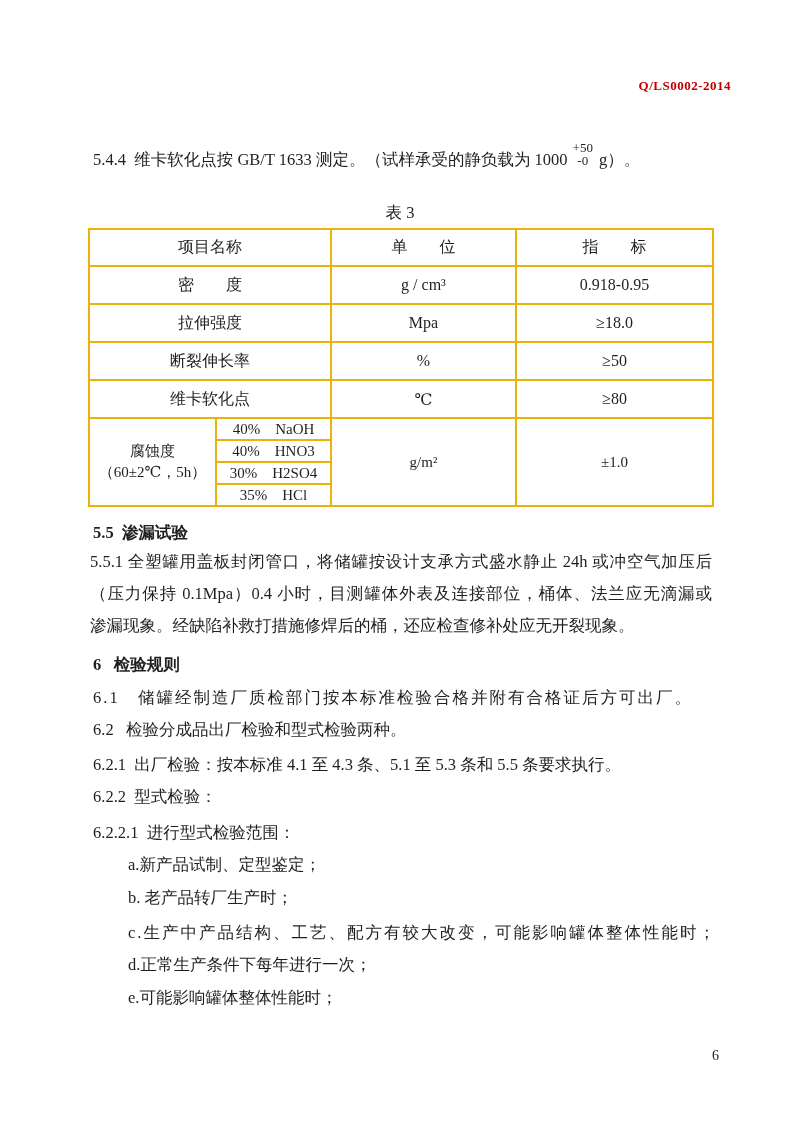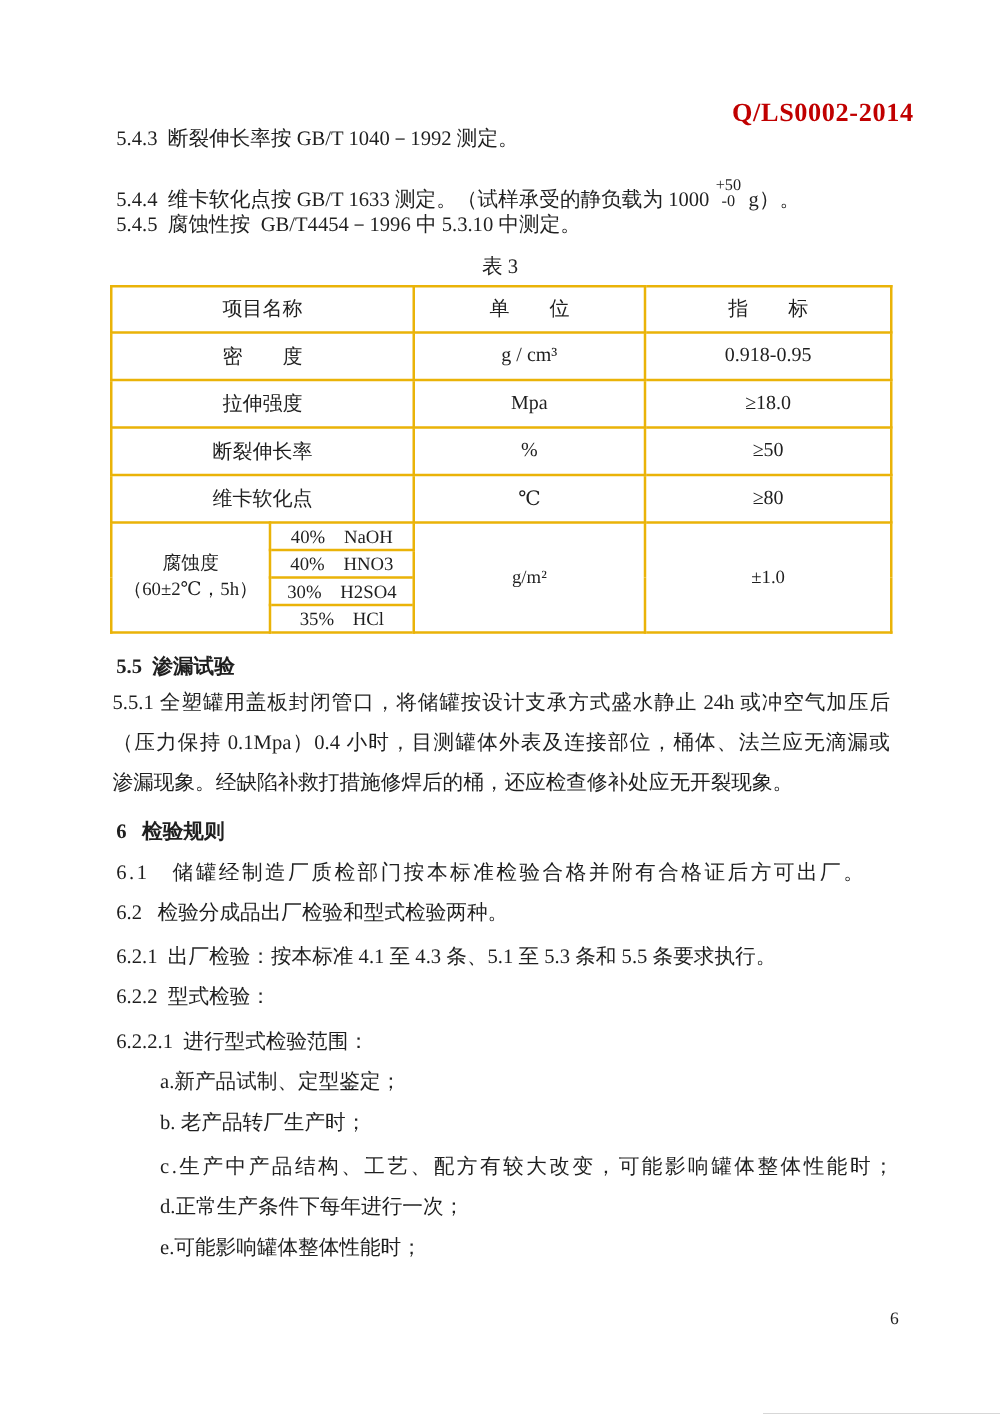--- a/index.html
+++ b/index.html
@@ -11,21 +11,21 @@
     margin: 0 auto;
     background: #ffffff;
     font-family: "Liberation Serif", "DejaVu Serif", serif;
     color: #1f1f1f;
     overflow: hidden;
   }
   .doc-code {
     position: absolute;
     top: 78px;
     right: 69px;
-    font-size: 21px;
+    font-size: 13px;
     letter-spacing: 0.5px;
     color: #c00000;
     font-weight: bold;
   }
   .line {
     position: absolute;
     left: 93px;
     font-size: 16.5px;
     line-height: 22px;
     white-space: pre;
@@ -87,25 +87,23 @@
     font-size: 14px;
   }
 </style>
 </head>
 <body>
 
 <div class="page">
 
   <div class="doc-code">Q/LS0002-2014</div>
 
-  <div class="line" style="top:100px">5.4.3  断裂伸长率按 GB/T 1040－1992 测定。</div>
 
   <div class="line" style="top:141px"><span>5.4.4  维卡软化点按 GB/T 1633 测定。（试样承受的静负载为 1000</span><span class="tol"><span>+50</span><span>-0</span></span><span class="post">g）。</span></div>
 
-  <div class="line" style="top:169px">5.4.5  腐蚀性按  GB/T4454－1996 中 5.3.10 中测定。</div>
 
   <div class="table-caption">表 3</div>
 
   <table class="t3">
     <colgroup>
       <col style="width:127px">
         <col style="width:115px">
         <col style="width:185px">
         <col style="width:197px">
     </colgroup>

